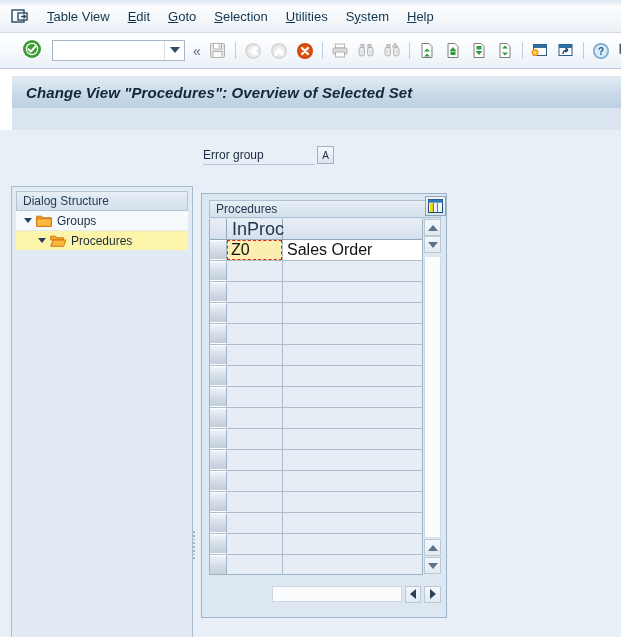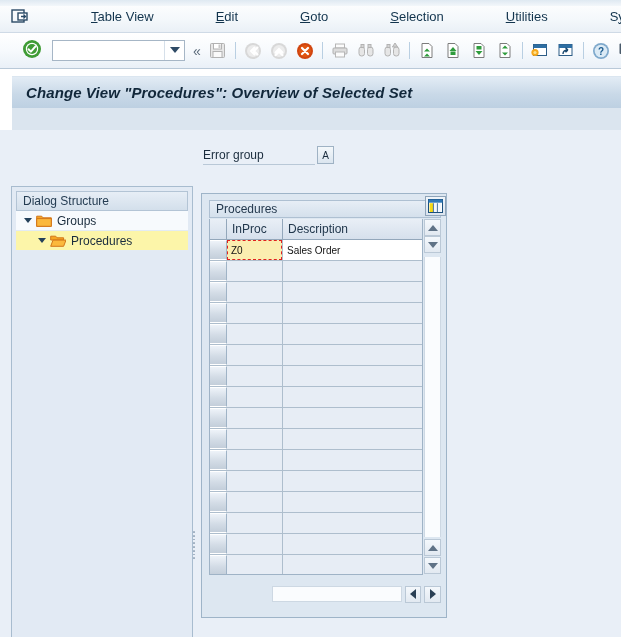--- a/index.html
+++ b/index.html
@@ -11,21 +11,21 @@
     font-family: "Liberation Sans", sans-serif;
     font-size: 12px;
     color: #1a1a1a;
   }
 
   
   #menubar {
     position: absolute; left: 0; top: 0; width: 621px; height: 33px;
     background: linear-gradient(to bottom, #ffffff 0%, #f4f8fb 60%, #eaf0f6 100%);
     border-bottom: 1px solid #cfdae6;
-    display: flex; align-items: center; gap: 44px;
+    display: flex; align-items: center;
   }
   #menubar-topline {
     position: absolute; left: 0; top: 0; width: 621px; height: 6px;
     background: linear-gradient(to bottom, #dfe9f2, #f3f7fb);
   }
   .menu-sys-icon {
     margin-left: 10px; margin-right: 8px; width: 20px; height: 18px;
     position: relative; flex: none;
   }
   .menu-item {
@@ -205,40 +205,40 @@
     border-bottom: 1px solid #93a7bb;
   }
   .hcell-sel {
     width: 17px; height: 100%;
     background: linear-gradient(to bottom, #e9eff6, #d6e0ec);
     border-right: 1px solid #93a7bb;
     flex: none;
   }
   .hcell {
     height: 100%; display: flex; align-items: center;
-    padding-left: 5px; font-size: 12px; color: #22384d;
+    padding-left: 5px; font-size: 18px; color: #22384d;
     border-right: 1px solid #93a7bb;
     flex: none;
   }
   .h-inproc { width: 56px; }
   .h-desc { width: 139px; border-right: 0; }
 
   .grow { display: flex; height: 21px; border-bottom: 1px solid #aebecd; }
   .grow:last-child { border-bottom: 0; }
   .cell-sel {
     width: 17px; flex: none;
     background: linear-gradient(to bottom, #eef3f9 0%, #d3dce6 55%, #c3ceda 100%);
     border-right: 1px solid #9fb3c6;
     border-bottom: 1px solid #ffffff;
     border-top: 1px solid #ffffff;
   }
   .cell {
     height: 100%; flex: none;
     display: flex; align-items: center;
-    padding-left: 4px; font-size: 10px; color: #111;
+    padding-left: 4px; font-size: 16px; color: #111;
     border-right: 1px solid #aebecd;
     background: #e7edf5;
   }
   .c-inproc { width: 56px; }
   .c-desc { width: 139px; border-right: 0; text-align: right; }
   .grow.filled .cell { background: #ffffff; }
   .cell.focused {
     background: #fbeeb0 !important;
     position: relative;
   }
@@ -526,21 +526,20 @@
           <rect x="5.6" y="4.2" width="3.4" height="8.8" fill="#f3f7fb"></rect>
           <rect x="9.6" y="4.2" width="3.6" height="8.8" fill="#f3f7fb"></rect>
           <path d="M5.4 4.2 v8.8 M9.4 4.2 v8.8" stroke="#1b4f7d" stroke-width="0.8"></path>
         </svg>
       </div>
 
       <div id="grid">
         <div id="grid-head">
           <div class="hcell-sel"></div>
           <div class="hcell h-inproc">InProc</div>
-          <div class="hcell h-desc">Description</div>
         </div>
         <div id="grid-body">
             <div class="grow filled">
               <div class="cell-sel"></div>
               <div class="cell c-inproc focused">Z0</div>
               <div class="cell c-desc">Sales Order</div>
             </div>
             <div class="grow">
               <div class="cell-sel"></div>
               <div class="cell c-inproc"></div>

